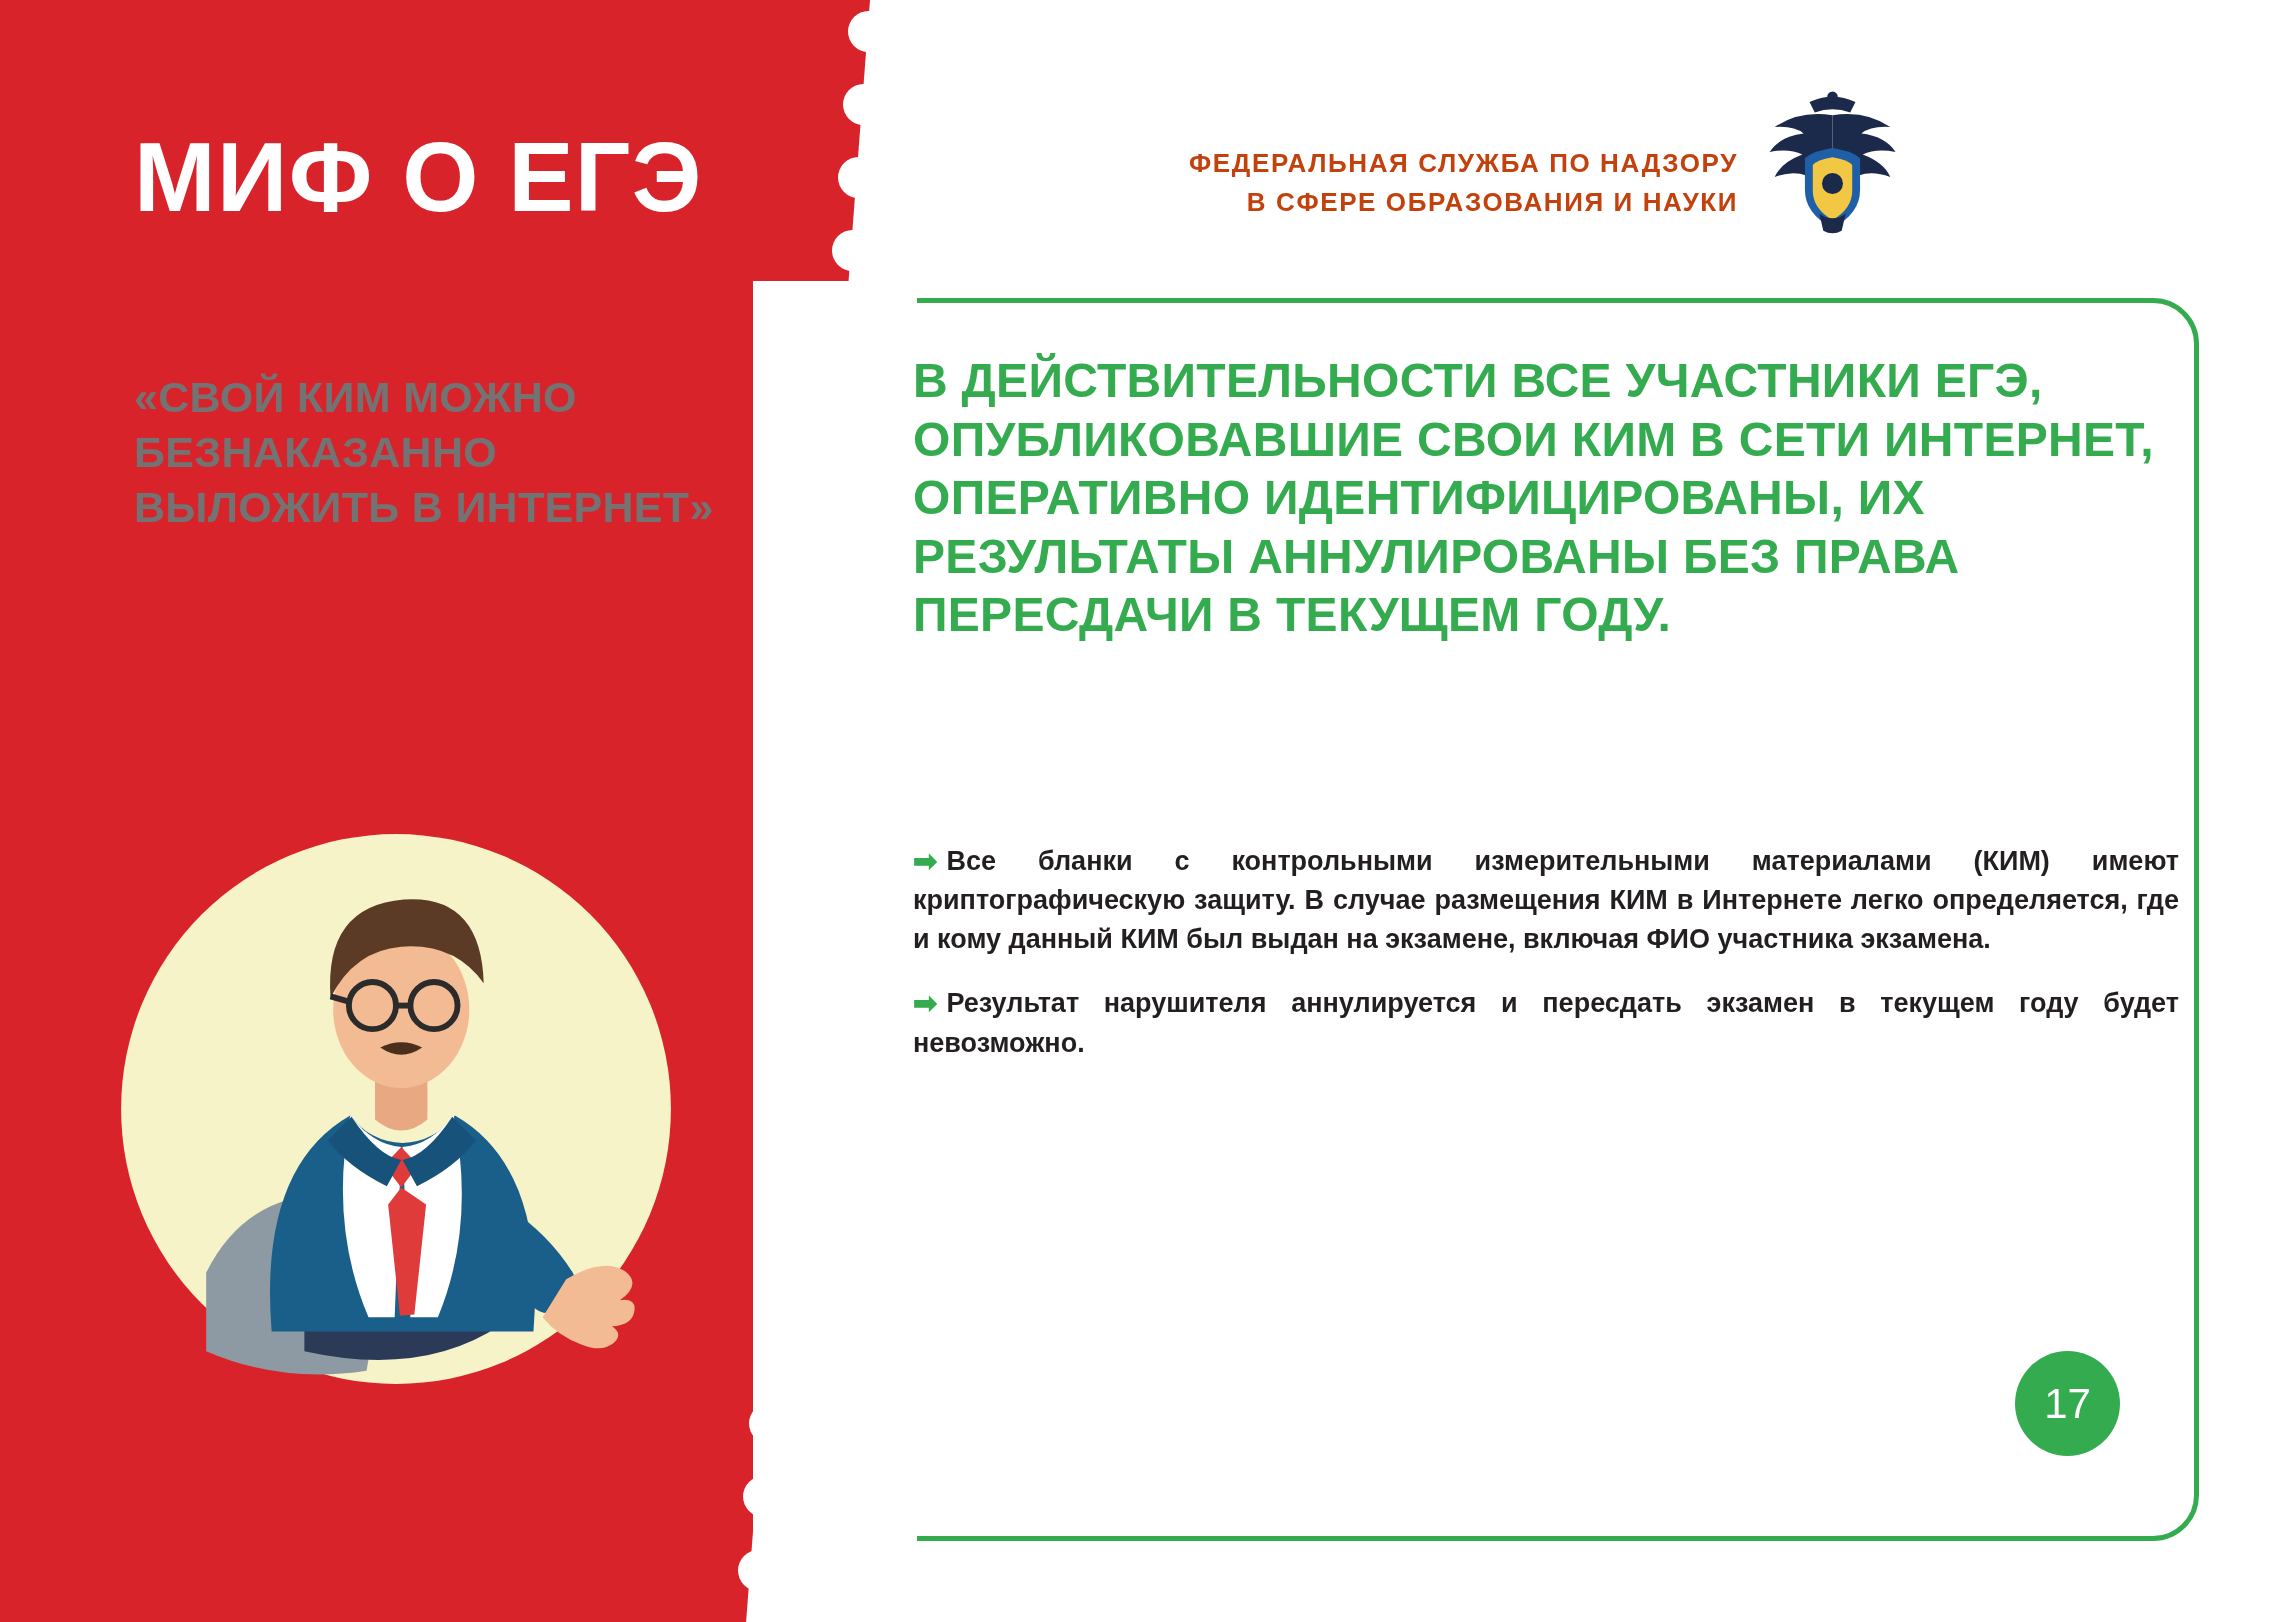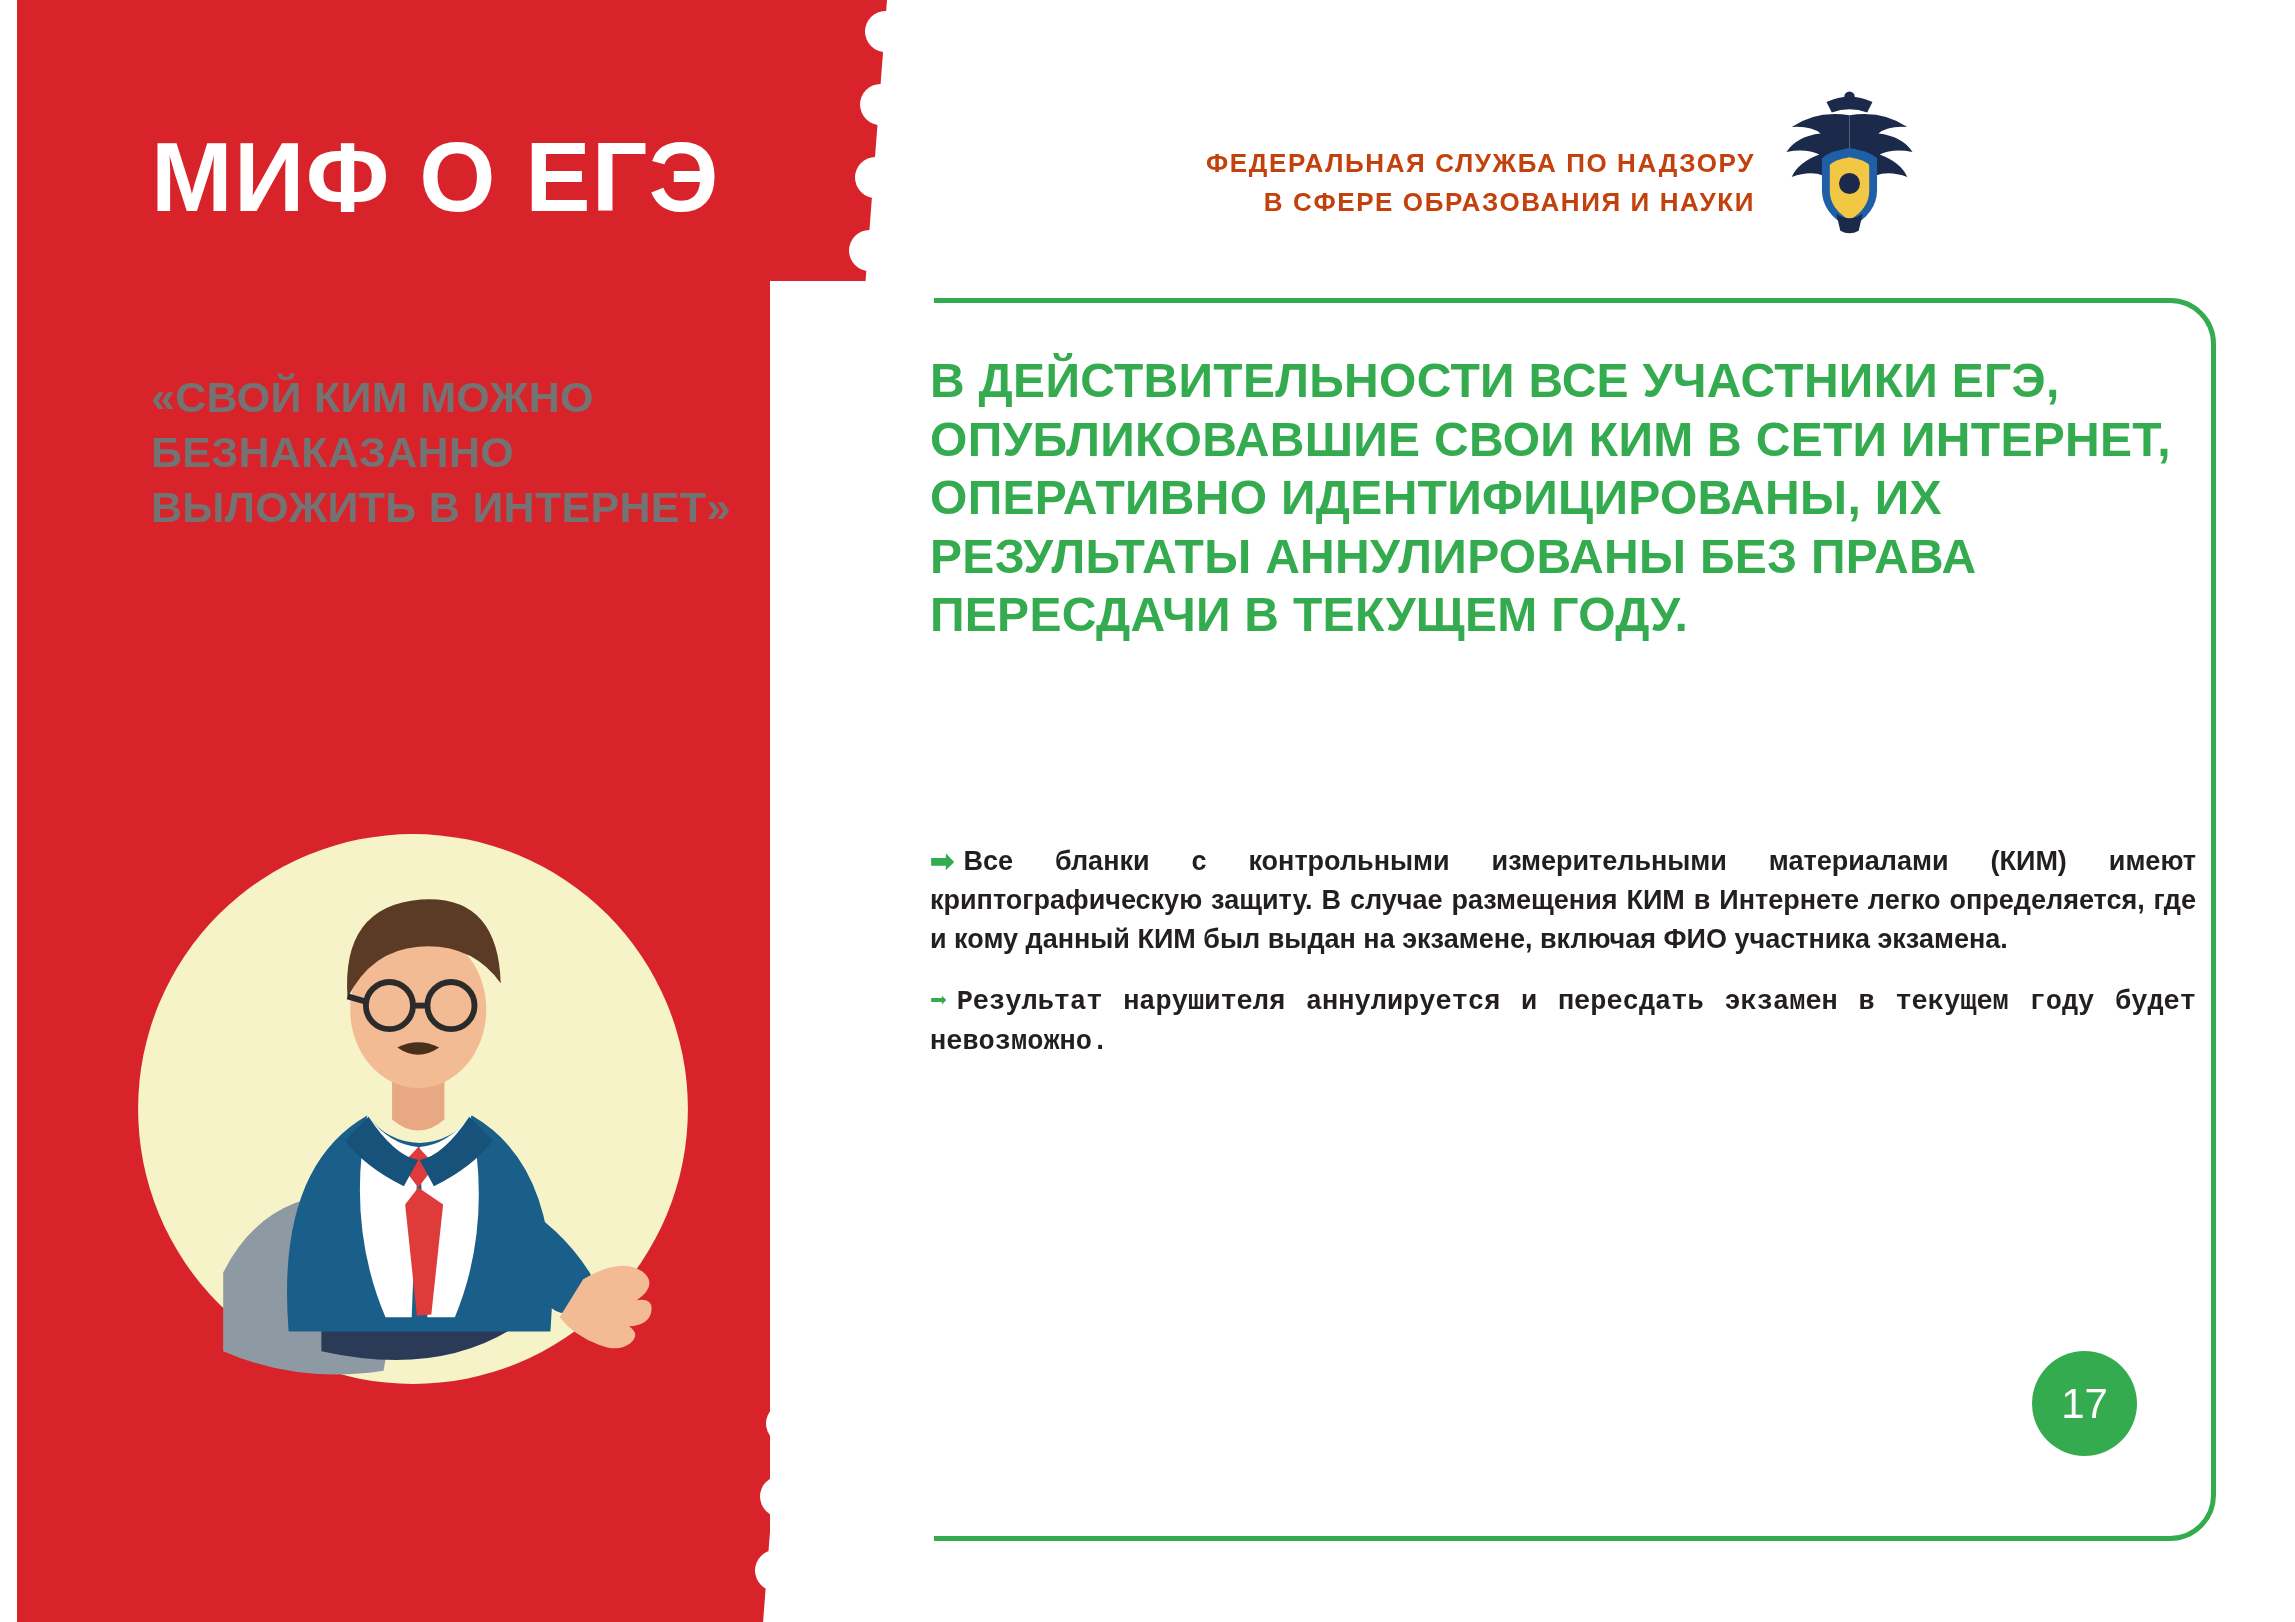--- a/index.html
+++ b/index.html
@@ -6,21 +6,20 @@
   html, body {
     width:2295px; height:1623px;
     background:#ffffff;
     font-family:"Liberation Sans", sans-serif;
     overflow:hidden;
   }
   .page {
     position:relative;
     width:2026px; height:1623px;
     background:#ffffff;
-    margin-left:17px;
   }
 
   
   .red-panel {
     position:absolute;
     left:0; top:0;
     width:870px; height:1623px;
     background:#d8232a;
     
     clip-path: polygon(0 0, 870px 0, 746px 1623px, 0 1623px);
@@ -109,21 +108,21 @@
     position:absolute;
     left:913px; top:839px;
     width:1266px;
     color:#231f20;
     font-size:27px;
     font-weight:bold;
     line-height:1.45;
     text-align:justify;
   }
   .para { position:relative; margin-bottom:22px; }
-  .para:last-child { margin-bottom:0;font-family:Liberation Mono, monospace; }
+  .para:last-child { margin-bottom:0; }
   .arrow {
     display:inline-block;
     color:#34ab4f;
     font-size:29px;
     margin-right:9.2px;
     transform:translateY(0.7px);
   }
 
   
   .page-badge {

